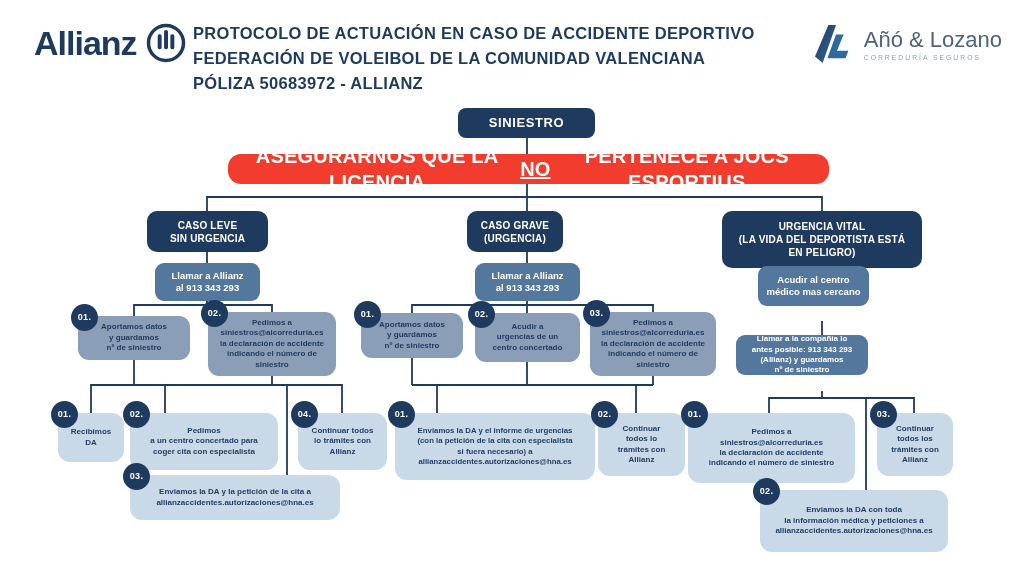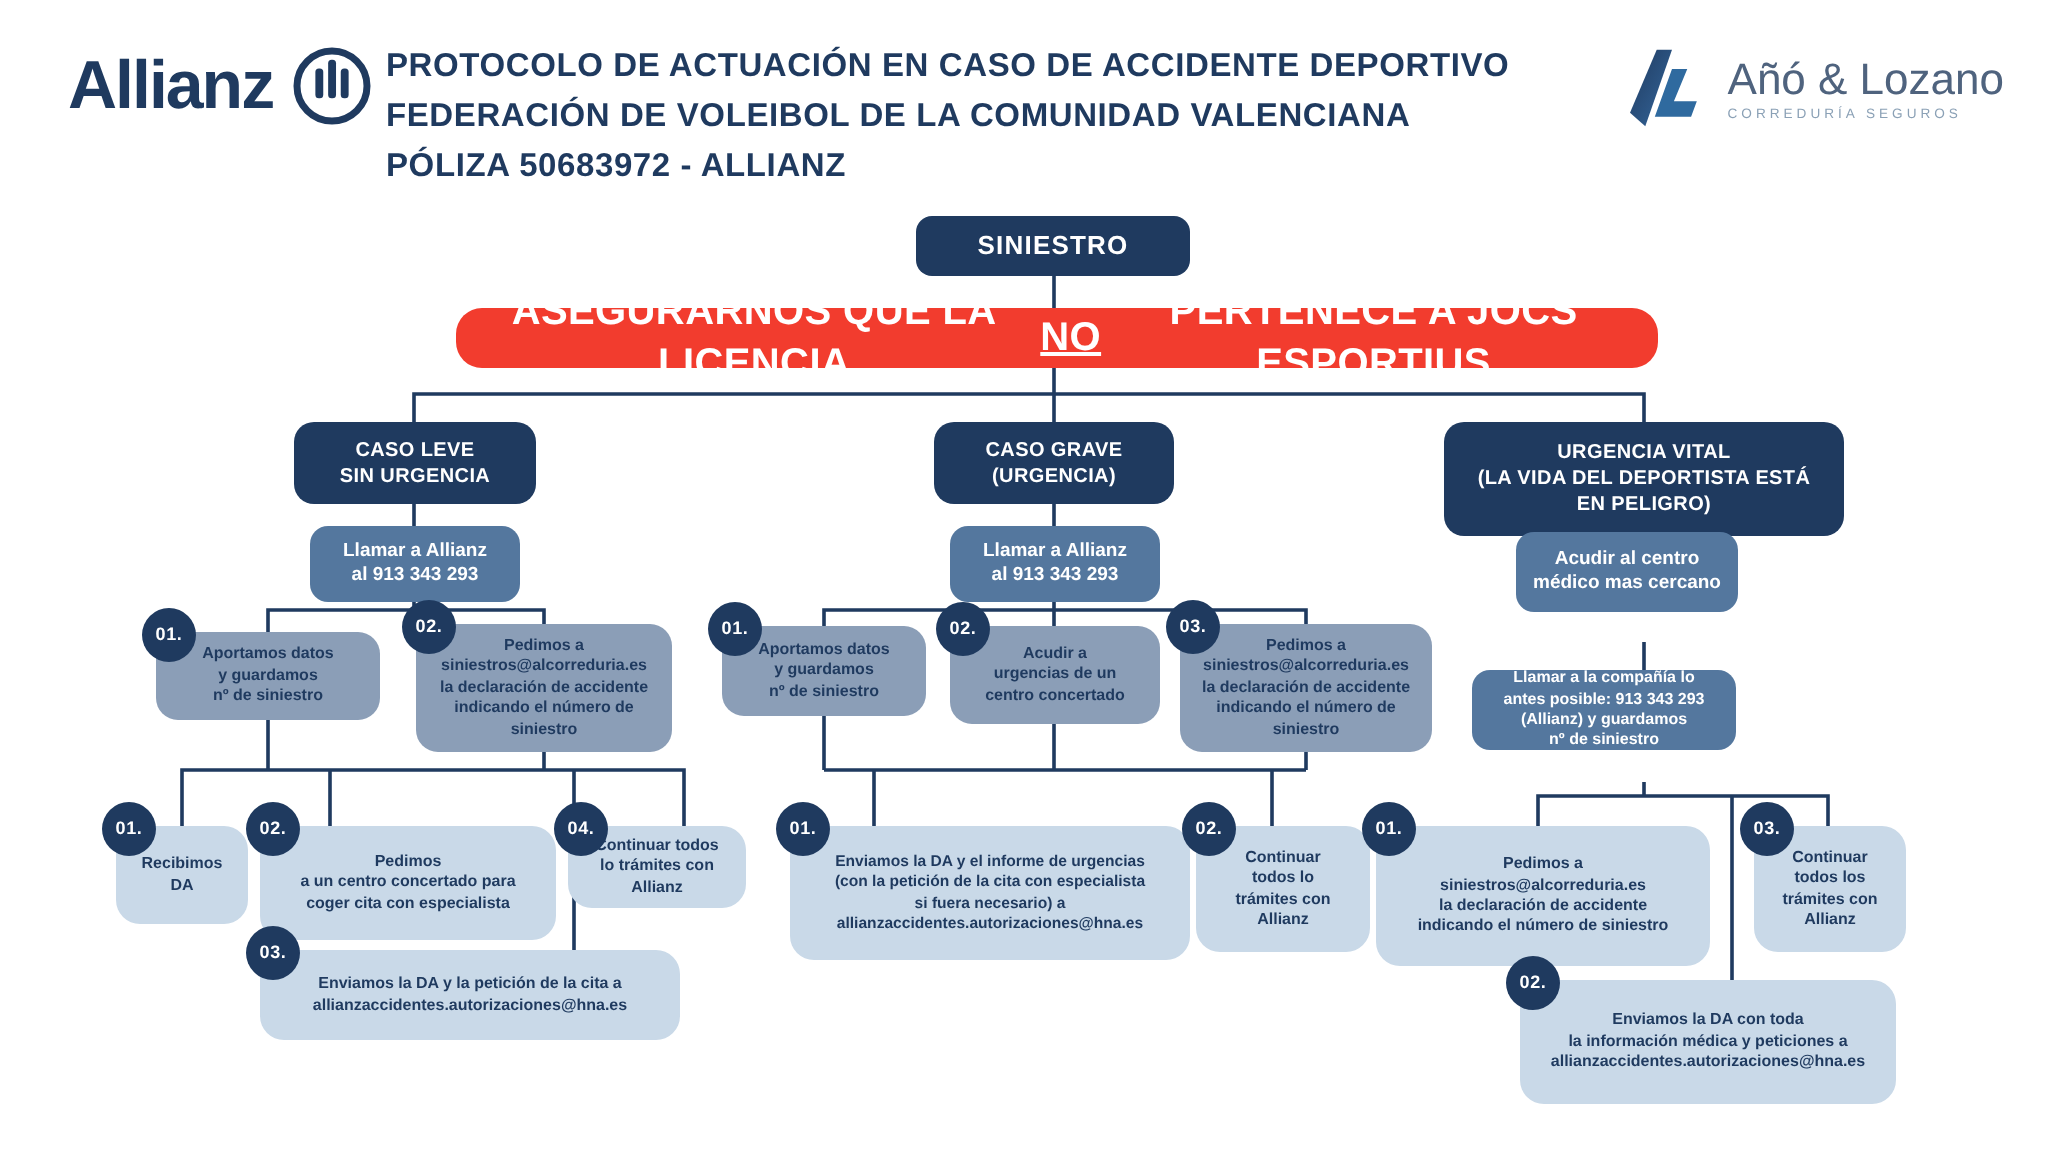--- a/index.html
+++ b/index.html
@@ -103,21 +103,21 @@
   <div class="box tier-red fs-banner" style="left:228px;top:154px;width:601px;height:30px">
     <span>ASEGURARNOS QUE LA LICENCIA </span>
       <span class="uline">NO</span>
       <span> PERTENECE A JOCS ESPORTIUS</span>
   </div>
 
   <div class="box tier-navy fs-head" style="left:147px;top:211px;width:121px;height:41px">
     <span>CASO LEVE
 SIN URGENCIA</span>
   </div>
-  <div class="box tier-navy fs-head" style="left:467px;top:211px;width:120px;height:41px">
+  <div class="box tier-navy fs-head" style="left:467px;top:211px;width:96px;height:41px">
     <span>CASO GRAVE
 (URGENCIA)</span>
   </div>
   <div class="box tier-navy fs-head" style="left:722px;top:211px;width:200px;height:57px">
     <span>URGENCIA VITAL
 (LA VIDA DEL DEPORTISTA ESTÁ
 EN PELIGRO)</span>
   </div>
 
   <div class="box tier-slate fs-call" style="left:155px;top:263px;width:105px;height:38px">
@@ -179,21 +179,21 @@
     <span class="badge">01.</span>
     <span>Recibimos
 DA</span>
   </div>
   <div class="box tier-light fs-small" style="left:130px;top:413px;width:148px;height:57px">
     <span class="badge">02.</span>
     <span>Pedimos
 a un centro concertado para
 coger cita con especialista</span>
   </div>
-  <div class="box tier-light fs-small" style="left:284px;top:413px;width:89px;height:41px">
+  <div class="box tier-light fs-small" style="left:298px;top:413px;width:89px;height:57px">
     <span class="badge">04.</span>
     <span>Continuar todos
 lo trámites con
 Allianz</span>
   </div>
   <div class="box tier-light fs-small" style="left:130px;top:475px;width:210px;height:45px">
     <span class="badge">03.</span>
     <span class="blockline">Enviamos la DA y la petición de la cita a</span>
     <span class="email">allianzaccidentes.autorizaciones@hna.es</span>
   </div>

